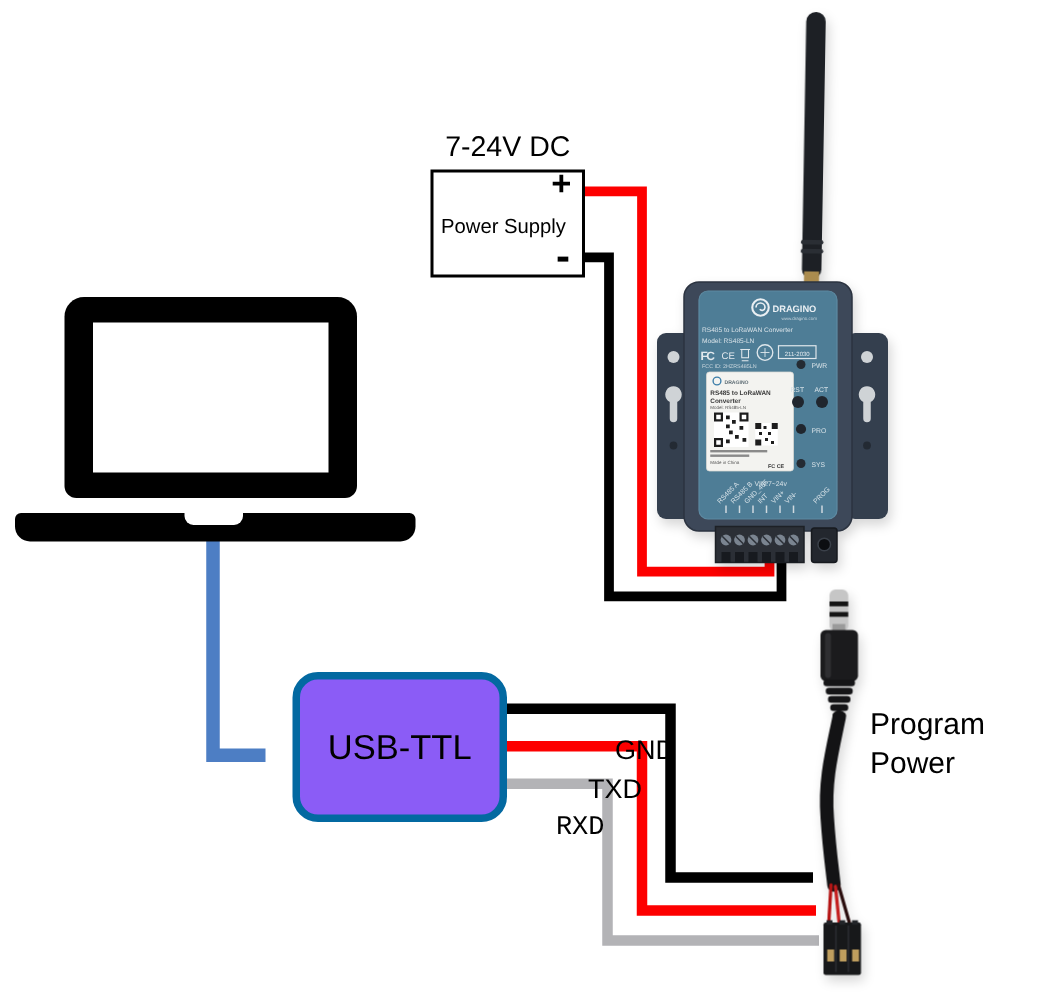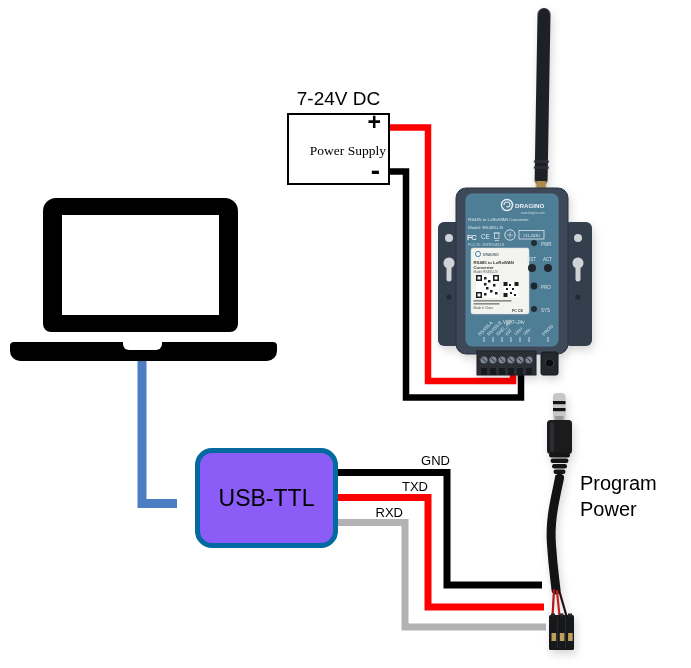--- a/index.html
+++ b/index.html
@@ -12,30 +12,30 @@
   
   .laptop-screen{left:43px;top:198px;width:195px;height:134px;background:#000;border-radius:13px 13px 8px 8px;}
   .laptop-screen-inner{position:absolute;left:19px;top:17px;width:157px;height:100px;background:#fff;}
   .laptop-base{left:10px;top:342px;width:267px;height:19px;background:#000;border-radius:4px 4px 10px 10px;}
   .laptop-notch{position:absolute;left:113px;top:0;width:39px;height:8px;background:#fff;border-radius:0 0 6px 6px;}
   
   .psu-heading{left:287px;top:88px;width:103px;text-align:center;font-size:19px;}
   .psu-box{left:287px;top:113px;width:103px;height:72px;border:2.5px solid #000;background:#fff;box-sizing:border-box;}
   .psu-plus{position:absolute;right:7px;top:-6px;font-size:23px;font-weight:bold;}
   .psu-minus{position:absolute;right:8px;bottom:-4px;font-size:28px;font-weight:bold;}
-  .psu-label{position:absolute;left:5px;top:28px;width:92px;text-align:right;font-size:13.5px;font-family:Liberation Serif, serif;}
+  .psu-label{position:absolute;left:5px;top:28px;width:92px;text-align:left;font-size:13.5px;}
   
   .usb-box{left:177px;top:448px;width:143px;height:100px;border:5px solid #0369a1;border-radius:17px;background:#8b5cf6;
     box-sizing:border-box;display:flex;flex-direction:column;align-items:center;justify-content:center;
     font-size:23px;line-height:30px;margin-left:18px;}
   
-  .wire-label{font-size:13px;text-align:right;width:60px;}
+  .wire-label{font-size:18px;text-align:right;width:60px;margin-top:37px;}
   .lbl-gnd{left:390px;top:453px;}
   .lbl-txd{left:368px;top:479px;}
-  .lbl-rxd{left:343px;top:505px;}
+  .lbl-rxd{left:343px;top:505px;font-family:Liberation Mono, monospace;}
   
   .prog-cable-label{left:580px;top:470px;width:110px;text-align:left;font-size:20px;line-height:26px;}
   .photo{filter:drop-shadow(2px 4px 4px rgba(0,0,0,0.16));}
 </style>
 </head>
 <body>
 
 <div class="canvas">
 
   <svg class="abs" style="left:0;top:0" width="691" height="668" viewBox="0 0 691 668">

